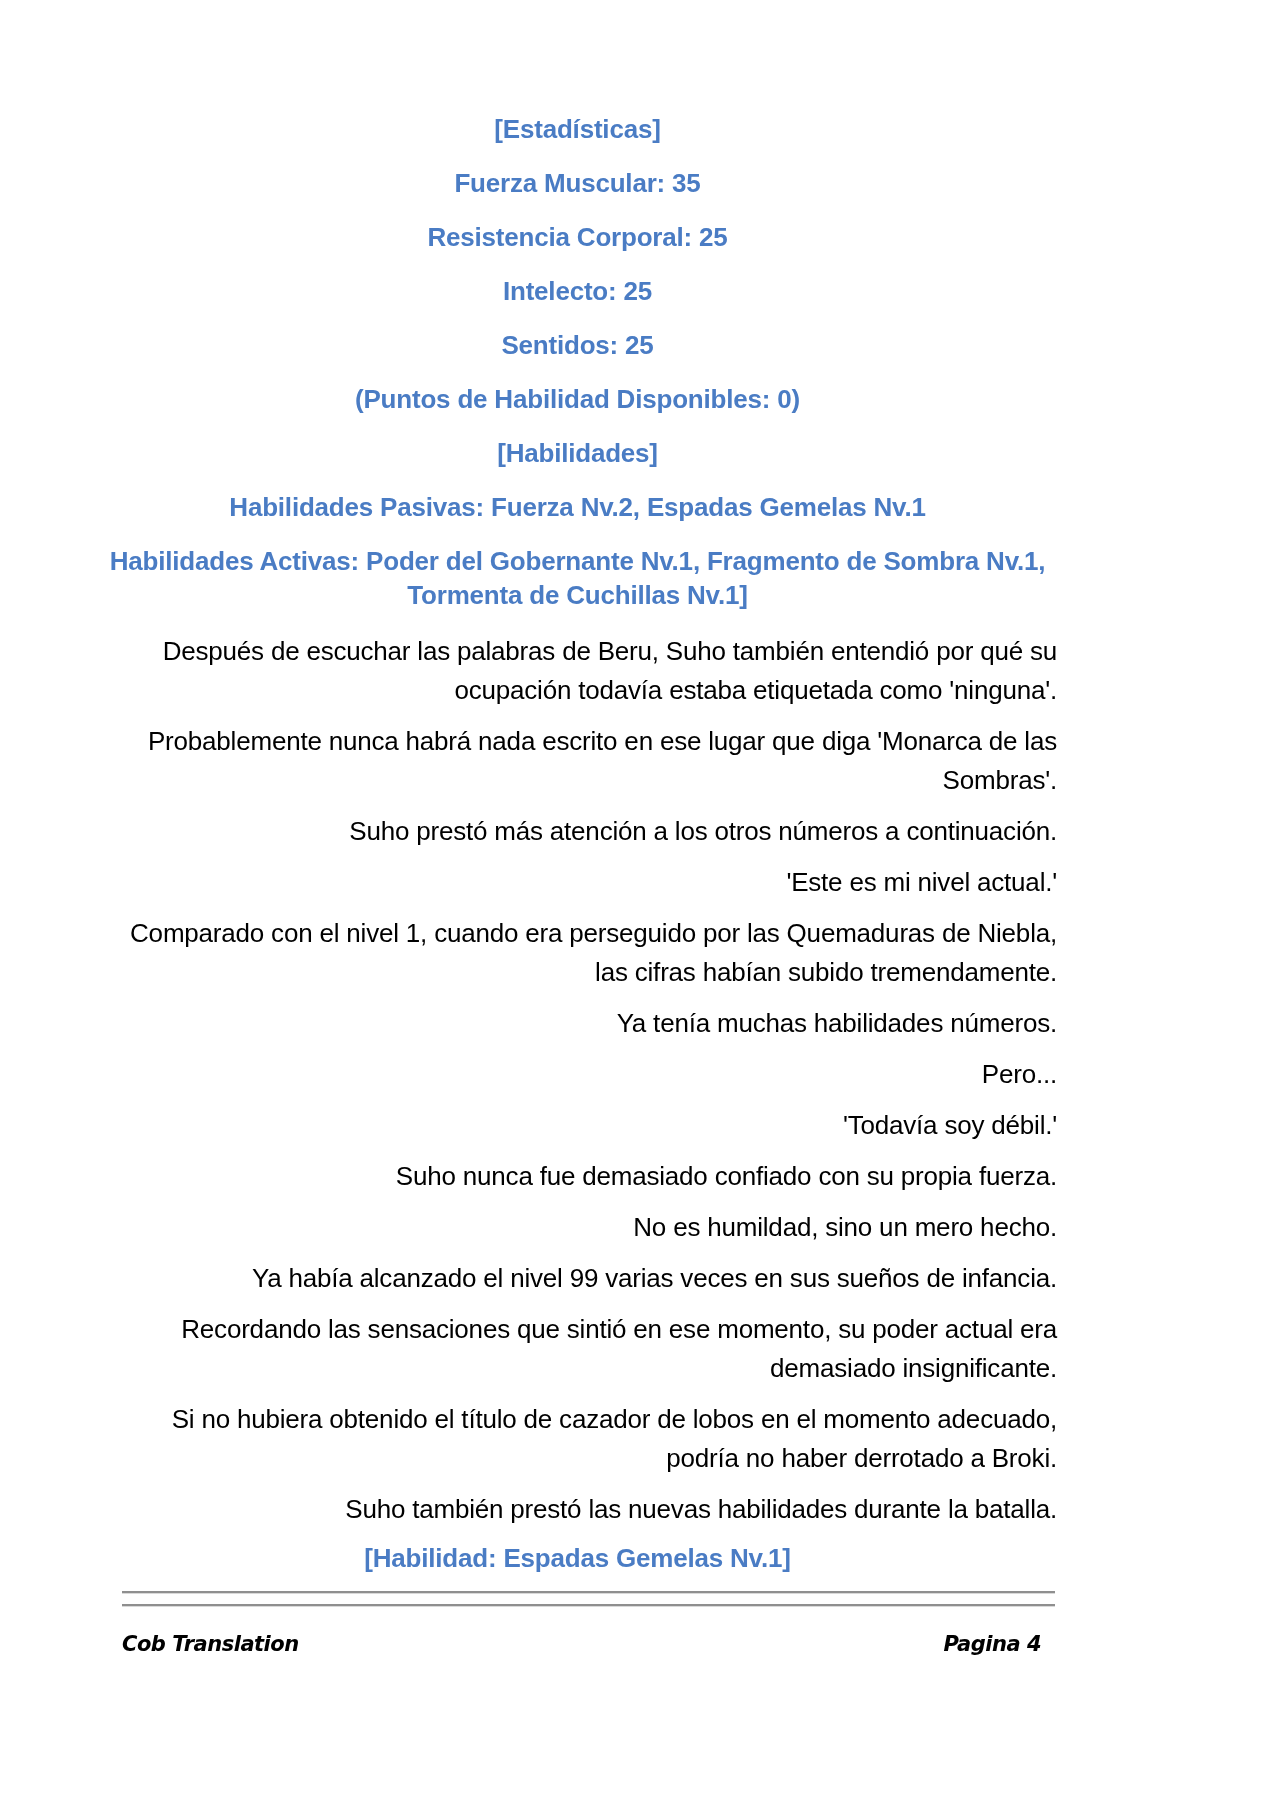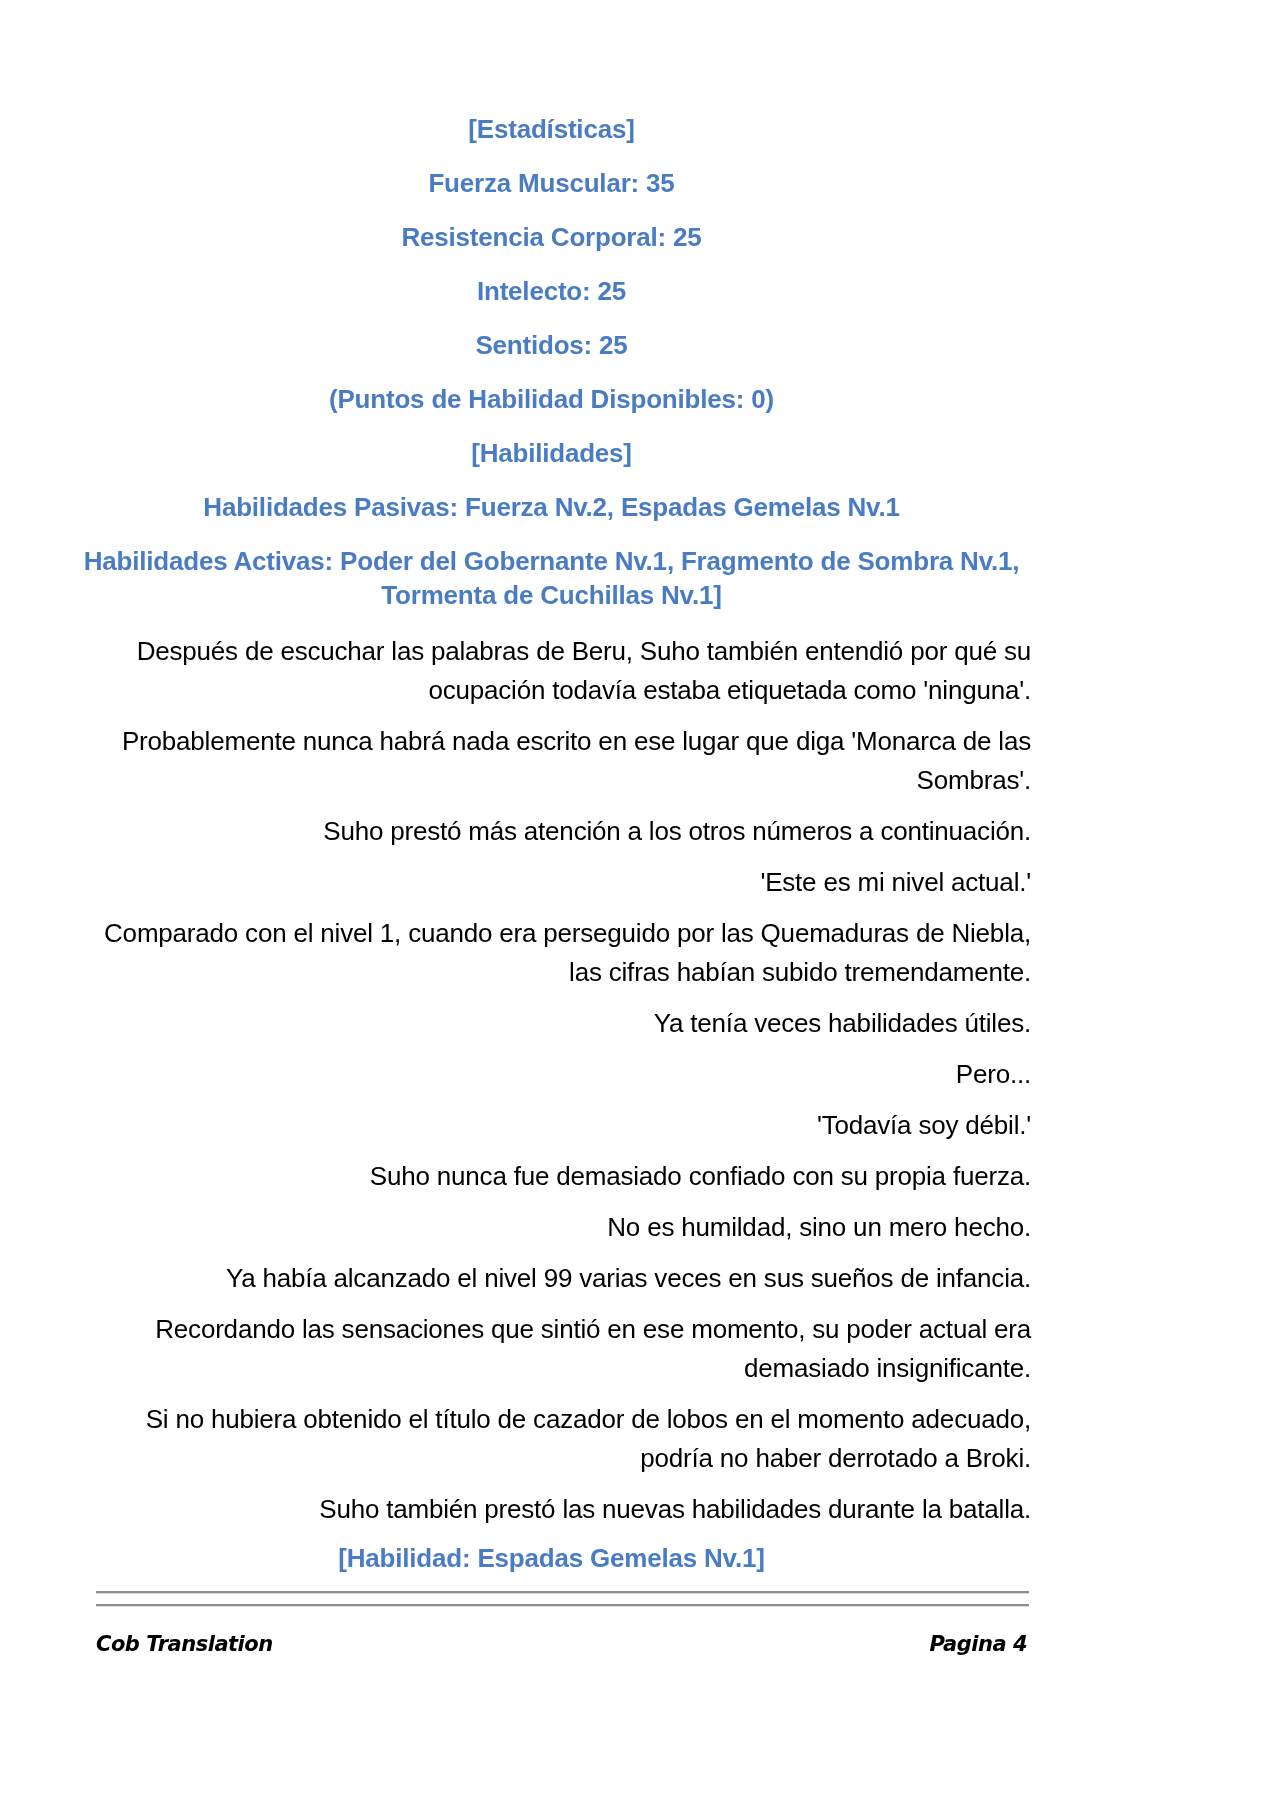--- a/index.html
+++ b/index.html
@@ -9,21 +9,21 @@
     width: 1280px;
     height: 1808px;
     overflow: hidden;
   }
   .page {
     position: relative;
     width: 1280px;
     height: 1808px;
     background: var(--page-bg, #ffffff);
     box-sizing: border-box;
-    padding: 112px 188px 0 72px;
+    padding: 112px 188px 0 98px;
     font-family: "Liberation Sans", sans-serif;
   }
   .content { width: 959px; }
 
   .stat-heading {
     margin: 0 0 20px 0;
     text-align: center;
     font-size: 26px;
     line-height: 34px;
     font-weight: bold;
@@ -45,21 +45,21 @@
     margin: 16px 2px 0 24px; 
   }
   .rule {
     height: 2px;
     background: var(--rule-gray, #8f8f8f);
     box-shadow: 0 1px 0 #d9d9d9;
   }
   .rule + .rule { margin-top: 11px; }
 
   .footer {
-    margin: 26px 4px 0 24px;
+    margin: 26px 16px 0 24px;
     display: flex;
     justify-content: space-between;
     align-items: baseline;
     font-family: "DejaVu Sans", sans-serif;
     font-style: italic;
     font-weight: bold;
     font-size: 21px;
     color: #000000;
     letter-spacing: -0.5px;
     gap: 39px;
@@ -79,21 +79,21 @@
     <p class="stat-heading">(Puntos de Habilidad Disponibles: 0)</p>
     <p class="stat-heading">[Habilidades]</p>
     <p class="stat-heading">Habilidades Pasivas: Fuerza Nv.2, Espadas Gemelas Nv.1</p>
     <p class="stat-heading">Habilidades Activas: Poder del Gobernante Nv.1, Fragmento de Sombra Nv.1, Tormenta de Cuchillas Nv.1]</p>
 
     <p class="body-paragraph">Después de escuchar las palabras de Beru, Suho también entendió por qué su ocupación todavía estaba etiquetada como 'ninguna'.</p>
     <p class="body-paragraph">Probablemente nunca habrá nada escrito en ese lugar que diga 'Monarca de las Sombras'.</p>
     <p class="body-paragraph">Suho prestó más atención a los otros números a continuación.</p>
     <p class="body-paragraph">'Este es mi nivel actual.'</p>
     <p class="body-paragraph">Comparado con el nivel 1, cuando era perseguido por las Quemaduras de Niebla, las cifras habían subido tremendamente.</p>
-    <p class="body-paragraph">Ya tenía veces habilidades útiles.</p>
+    <p class="body-paragraph">Ya tenía muchas habilidades números.</p>
     <p class="body-paragraph">Pero...</p>
     <p class="body-paragraph">'Todavía soy débil.'</p>
     <p class="body-paragraph">Suho nunca fue demasiado confiado con su propia fuerza.</p>
     <p class="body-paragraph">No es humildad, sino un mero hecho.</p>
     <p class="body-paragraph">Ya había alcanzado el nivel 99 varias veces en sus sueños de infancia.</p>
     <p class="body-paragraph">Recordando las sensaciones que sintió en ese momento, su poder actual era demasiado insignificante.</p>
     <p class="body-paragraph">Si no hubiera obtenido el título de cazador de lobos en el momento adecuado, podría no haber derrotado a Broki.</p>
     <p class="body-paragraph">Suho también prestó las nuevas habilidades durante la batalla.</p>
 
     <p class="stat-heading skill-heading">[Habilidad: Espadas Gemelas Nv.1]</p>

